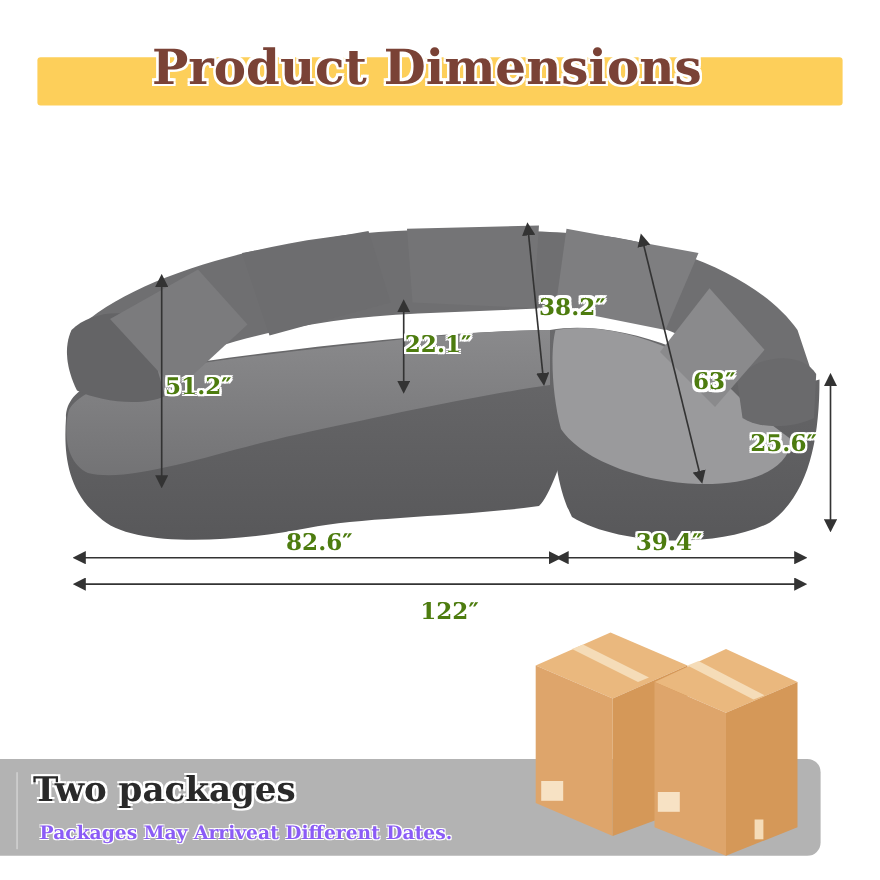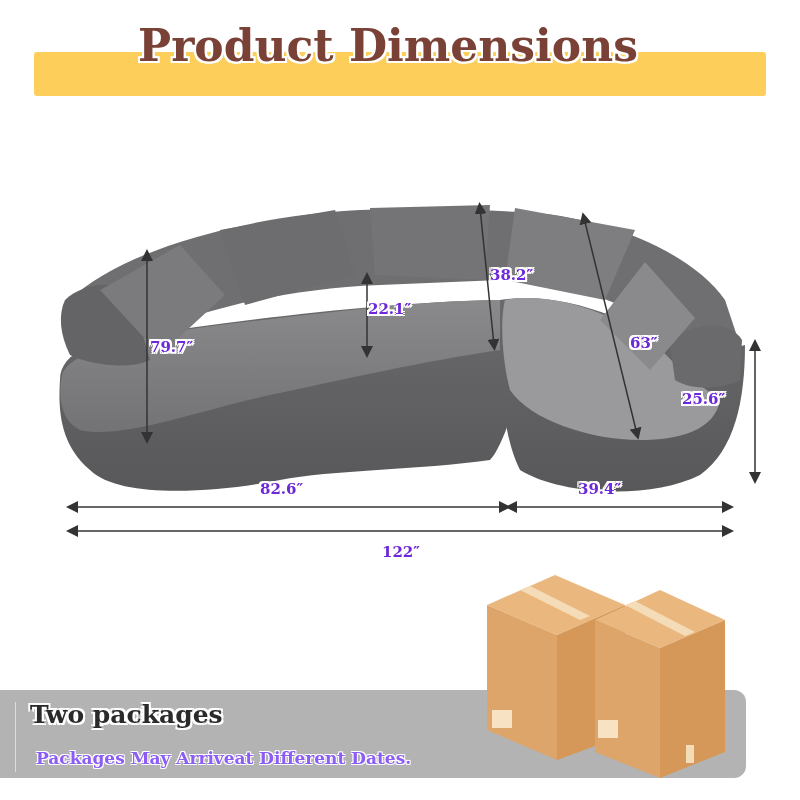--- a/index.html
+++ b/index.html
@@ -1,25 +1,25 @@
 <!DOCTYPE html>
 <html><head>
 <meta charset="utf-8">
 <style>
   html,body{margin:0;padding:0;}
   body{width:800px;height:800px;background:#ffffff;position:relative;overflow:hidden;font-family:"DejaVu Serif",serif;}
   .banner{position:absolute;left:34px;top:52px;width:732px;height:44px;background:#fdcf5a;border-radius:3px;}
-  .title{position:absolute;left:0;top:20px;width:776px;text-align:center;font-family:"DejaVu Serif",serif;font-weight:bold;font-size:44px;color:#7a4236;letter-spacing:0px;
+  .title{position:absolute;left:0;top:36px;width:776px;text-align:center;font-family:"DejaVu Serif",serif;font-weight:bold;font-size:44px;color:#7a4236;letter-spacing:0px;
     text-shadow:-2px -2px 0 #fff,2px -2px 0 #fff,-2px 2px 0 #fff,2px 2px 0 #fff,0 2px 0 #fff,0 -2px 0 #fff,2px 0 0 #fff,-2px 0 0 #fff;}
   svg.scene{position:absolute;left:0;top:0;}
-  .dim{position:absolute;font-family:"DejaVu Serif",serif;font-weight:bold;font-size:15px;color:#6d28d9;
+  .dim{position:absolute;font-family:"DejaVu Serif",serif;font-weight:bold;font-size:21px;color:#4d7c0f;
     text-shadow:-2px -2px 0 #fff,2px -2px 0 #fff,-2px 2px 0 #fff,2px 2px 0 #fff,0 2px 0 #fff,0 -2px 0 #fff,2px 0 0 #fff,-2px 0 0 #fff;white-space:nowrap;}
   .footer{position:absolute;left:0;top:690px;width:746px;height:88px;background:#b3b3b3;border-radius:0 12px 12px 0;}
   .footer-bar{position:absolute;left:15px;top:702px;width:1px;height:70px;background:#ddd;}
-  .pk-title{position:absolute;left:30px;top:700px;font-family:"DejaVu Serif",serif;font-weight:bold;font-size:25px;color:#2a2a2a;
+  .pk-title{position:absolute;left:30px;top:700px;font-family:"DejaVu Serif",serif;font-weight:bold;font-size:31px;color:#2a2a2a;
     text-shadow:-2px -2px 0 #fff,2px -2px 0 #fff,-2px 2px 0 #fff,2px 2px 0 #fff;}
   .pk-sub{position:absolute;left:36px;top:748px;font-family:"DejaVu Serif",serif;font-weight:bold;font-size:17px;color:#8b5cf6;
     text-shadow:-1px -1px 0 #fff,1px -1px 0 #fff,-1px 1px 0 #fff,1px 1px 0 #fff;}
 </style>
 </head>
 <body>
 
 <div class="banner"></div>
 <div class="title">Product Dimensions</div>
 
@@ -66,21 +66,21 @@
     <line x1="367" y1="278" x2="367" y2="352" marker-start="url(#ah)" marker-end="url(#ah)"></line>
     <line x1="480" y1="208" x2="494" y2="345" marker-start="url(#ah)" marker-end="url(#ah)"></line>
     <line x1="584" y1="218" x2="637" y2="434" marker-start="url(#ah)" marker-end="url(#ah)"></line>
     <line x1="755" y1="345" x2="755" y2="478" marker-start="url(#ah)" marker-end="url(#ah)"></line>
     <line x1="72" y1="507" x2="505" y2="507" marker-start="url(#ah)" marker-end="url(#ah)"></line>
     <line x1="511" y1="507" x2="728" y2="507" marker-start="url(#ah)" marker-end="url(#ah)"></line>
     <line x1="72" y1="531" x2="728" y2="531" marker-start="url(#ah)" marker-end="url(#ah)"></line>
   </g>
 </svg>
 
-<div class="dim" style="left:150px;top:338px;">79.7″</div>
+<div class="dim" style="left:150px;top:338px;">51.2″</div>
 <div class="dim" style="left:368px;top:300px;">22.1″</div>
 <div class="dim" style="left:490px;top:266px;">38.2″</div>
 <div class="dim" style="left:630px;top:290px;margin-top:44px;">63″</div>
 <div class="dim" style="left:682px;top:390px;">25.6″</div>
 <div class="dim" style="left:260px;top:480px;">82.6″</div>
 <div class="dim" style="left:578px;top:480px;">39.4″</div>
 <div class="dim" style="left:382px;top:543px;">122″</div>
 
 <div class="footer"></div>
 <div class="footer-bar"></div>

